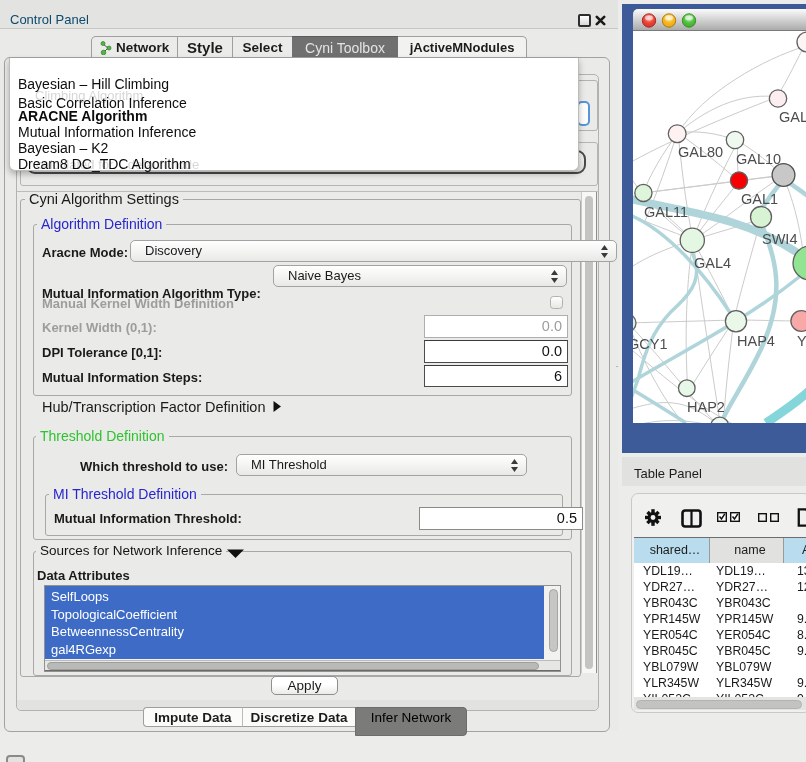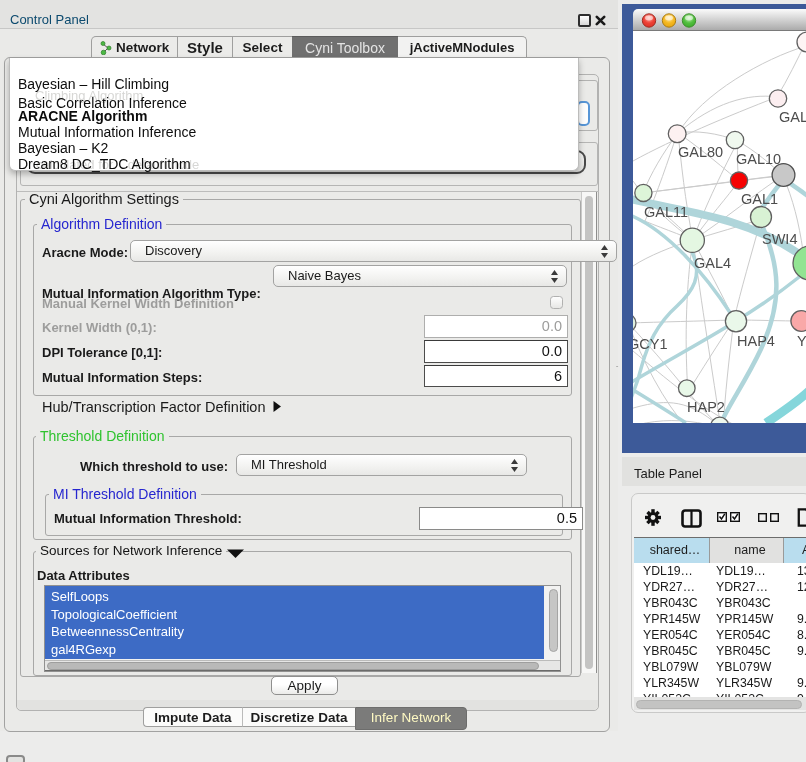--- a/index.html
+++ b/index.html
@@ -138,21 +138,21 @@
   <div class="abs" style="left:549px;top:589px;width:9px;height:63px;background:#c6c6c5;border:1px solid #a5a5a4;border-radius:5px;box-sizing:border-box;"></div>
   <div class="abs" style="left:45px;top:660px;width:515px;height:11px;background:#e6e6e5;border-top:1px solid #bbbbba;border-bottom:1px solid #6b6b6a;box-sizing:border-box;"></div>
   <div class="abs" style="left:47px;top:661.5px;width:492px;height:8px;background:#b9b9b8;border:1px solid #9e9e9d;border-radius:4px;box-sizing:border-box;"></div>
 </div>
 
 <div id="bottom">
   <div class="abs" style="left:271px;top:676px;width:67px;height:19px;border:1px solid #8f8f8e;border-radius:5px;background:linear-gradient(#ffffff 45%,#ebebe9);box-sizing:border-box;text-align:center;font-size:13.5px;color:#1b1b1b;line-height:18px;">Apply</div>
 
   <div class="tab" style="left:143px;top:707px;width:99px;height:20px;border-left:1px solid #9f9f9e;border-bottom:1px solid #9f9f9e;border-top:1px solid #9f9f9e;border-radius:4px 0 0 4px;background:#fbfbfa;line-height:20px;font-size:13.5px;">Impute Data</div>
   <div class="tab" style="left:242px;top:707px;width:113px;height:20px;border-bottom:1px solid #9f9f9e;border-top:1px solid #9f9f9e;border-left:1px solid #bbbbba;background:#fbfbfa;line-height:20px;font-size:13.5px;">Discretize Data</div>
-  <div class="tab" style="left:355px;top:707px;width:112px;height:23px;border:1px solid #6d6d6c;border-radius:0 4px 4px 0;background:#7b7b7a;color:#fef9c3;font-weight:normal;line-height:20px;font-size:13.5px;">Infer Network</div>
+  <div class="tab" style="left:355px;top:707px;width:112px;height:29px;border:1px solid #6d6d6c;border-radius:0 4px 4px 0;background:#7b7b7a;color:#000000;font-weight:normal;line-height:20px;font-size:13.5px;">Infer Network</div>
 
   <div class="abs" style="left:6px;top:755px;width:19px;height:10px;border:2px solid #8a8a89;border-radius:4px;background:#e3e3e1;box-sizing:border-box;"></div>
 
   <div class="abs" style="left:616px;top:365px;width:4px;height:5px;font-size:7px;color:#8a8a89;">ˆ</div>
 </div>
 
 <div id="network">
 
   <div class="abs" style="left:622px;top:4px;width:184px;height:449px;background:#3d5a99;"></div>
 

